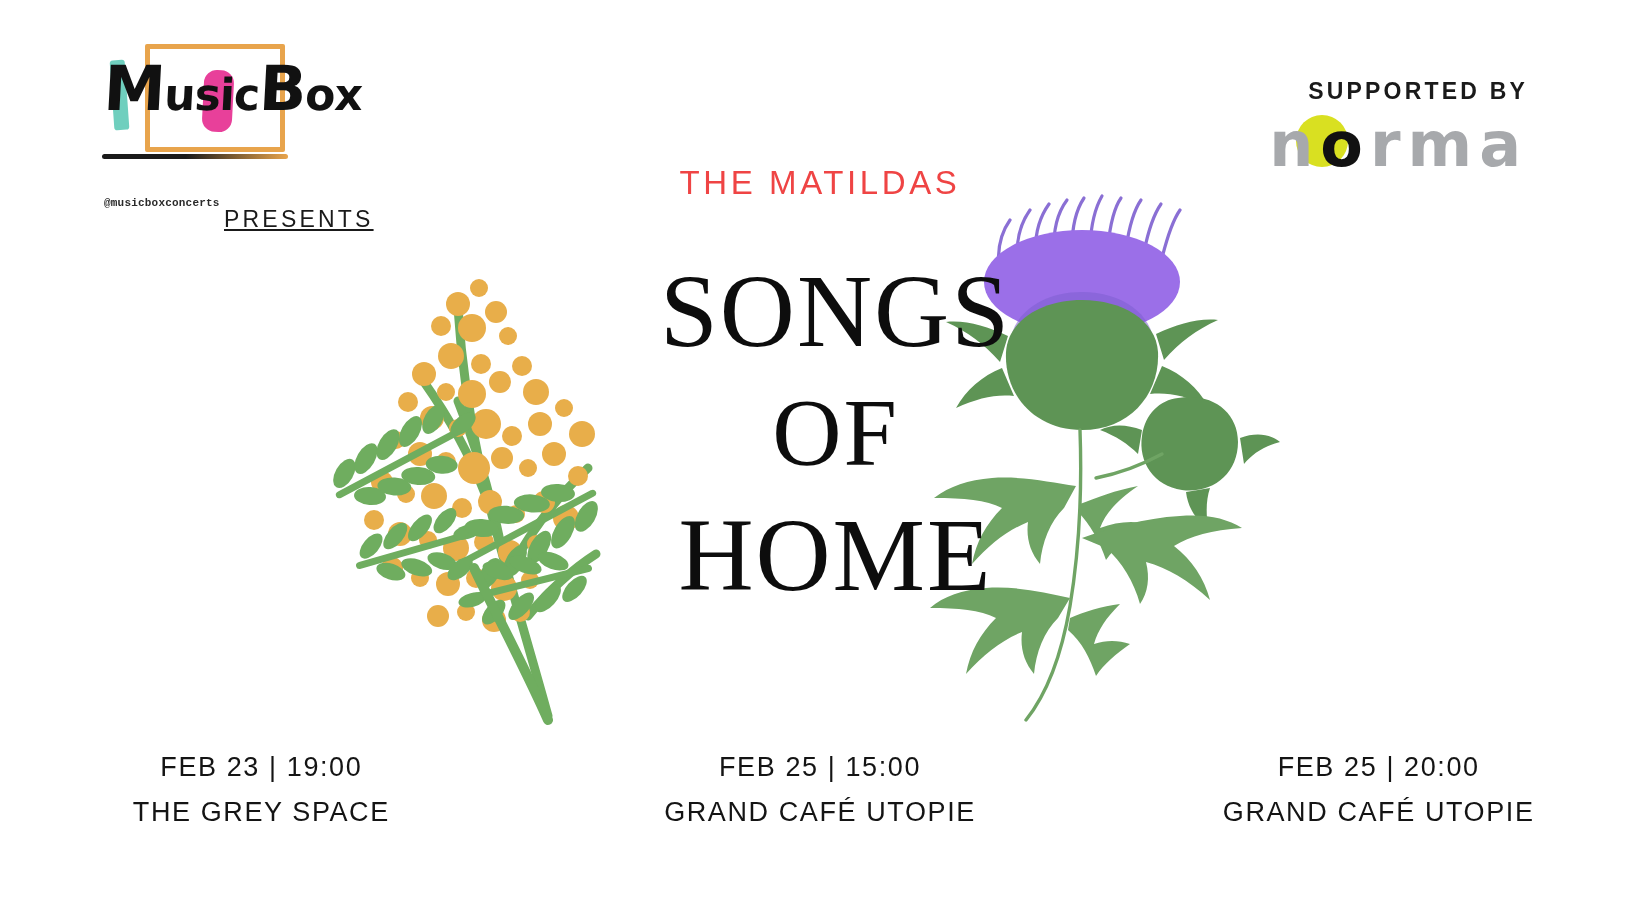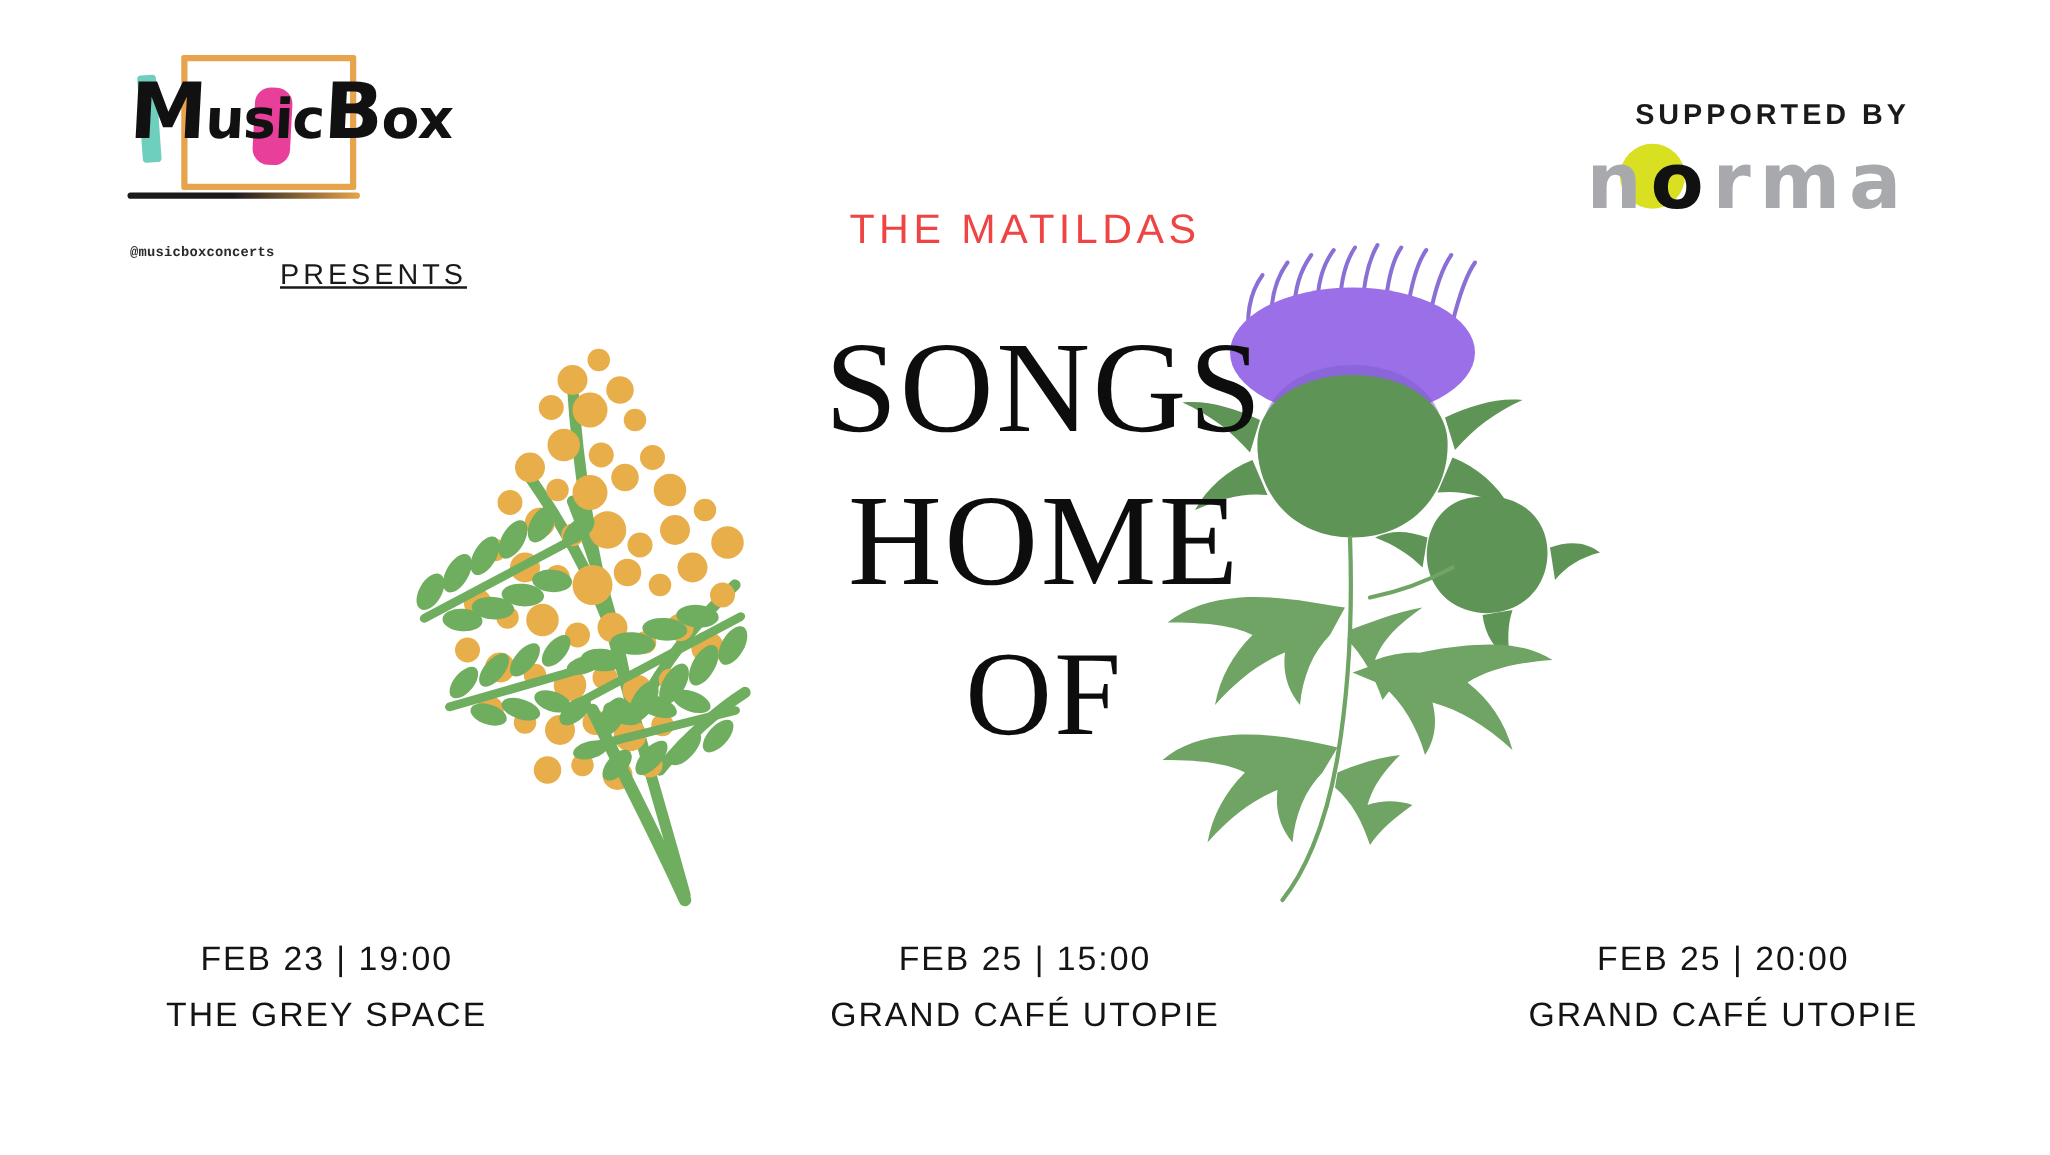--- a/index.html
+++ b/index.html
@@ -291,22 +291,22 @@
       <path d="M150 318 C 166 312, 186 304, 208 300 C 188 314, 176 326, 170 342 C 186 336, 202 334, 218 338 C 200 348, 186 360, 176 374 C 170 356, 160 338, 148 326 Z"></path>
       <path d="M152 352 C 180 342, 214 332, 250 330 C 276 328, 296 332, 312 342 C 282 344, 260 350, 244 360 C 262 374, 274 392, 280 414 C 258 394, 238 382, 216 376 C 220 392, 218 406, 210 418 C 204 396, 192 376, 176 362 Z"></path>
       <path d="M140 412 C 114 406, 86 400, 56 402 C 32 404, 14 410, 0 422 C 28 422, 50 424, 66 432 C 50 448, 40 466, 36 488 C 54 468, 72 454, 92 446 C 90 462, 94 476, 104 488 C 106 466, 114 446, 128 432 Z"></path>
       <path d="M140 432 C 154 426, 172 420, 190 418 C 176 432, 168 444, 164 458 C 176 454, 188 454, 200 458 C 186 468, 174 478, 166 490 C 160 472, 152 456, 138 444 Z"></path>
     </g>
   </svg>
 
   <div class="band-name">THE MATILDAS</div>
   <div class="title">
     <div class="title-line">SONGS</div>
+    <div class="title-line sm">OF</div>
     <div class="title-line">HOME</div>
-    <div class="title-line sm">OF</div>
   </div>
 
   <div class="listings">
     <div class="listing col-1">
       <div class="listing-date">FEB 23 | 19:00</div>
       <div class="listing-venue">THE GREY SPACE</div>
     </div>
     <div class="listing col-2">
       <div class="listing-date">FEB 25 | 15:00</div>
       <div class="listing-venue">GRAND CAFÉ UTOPIE</div>

